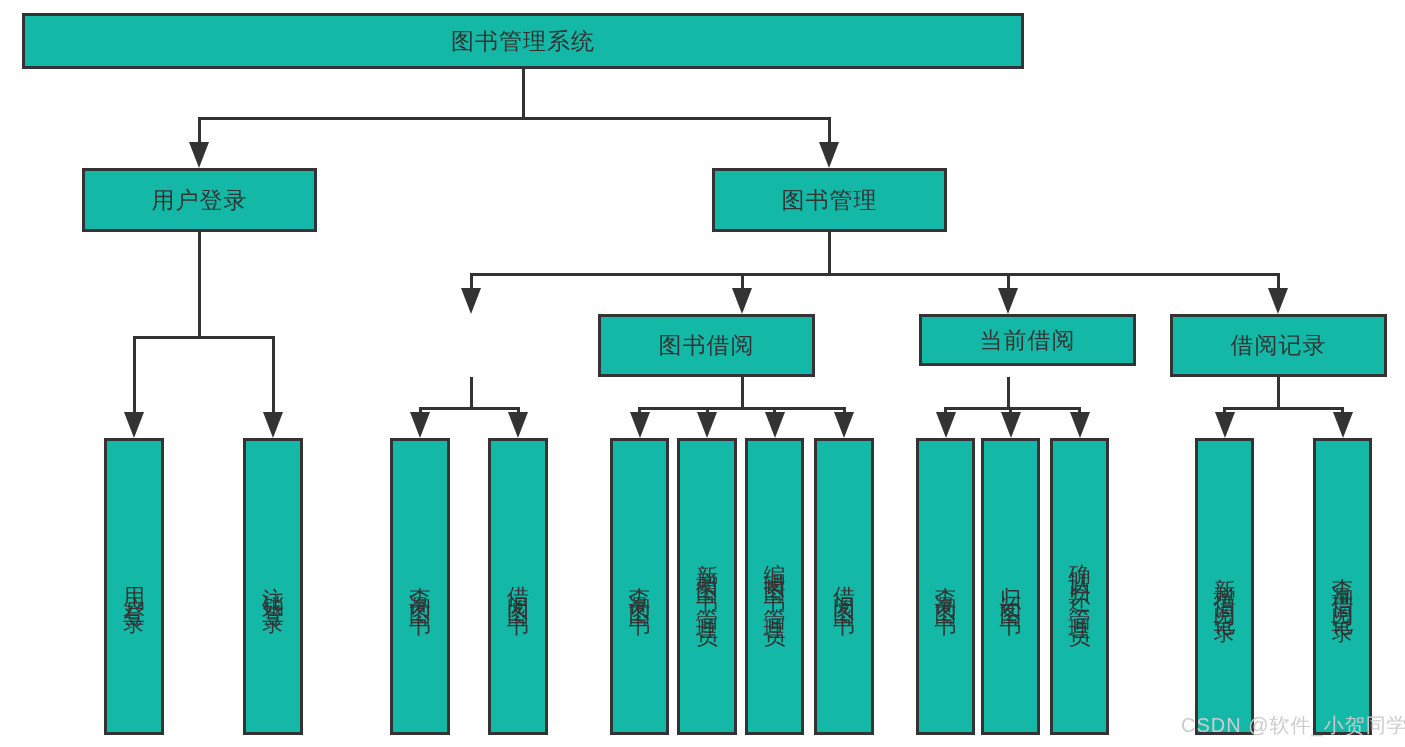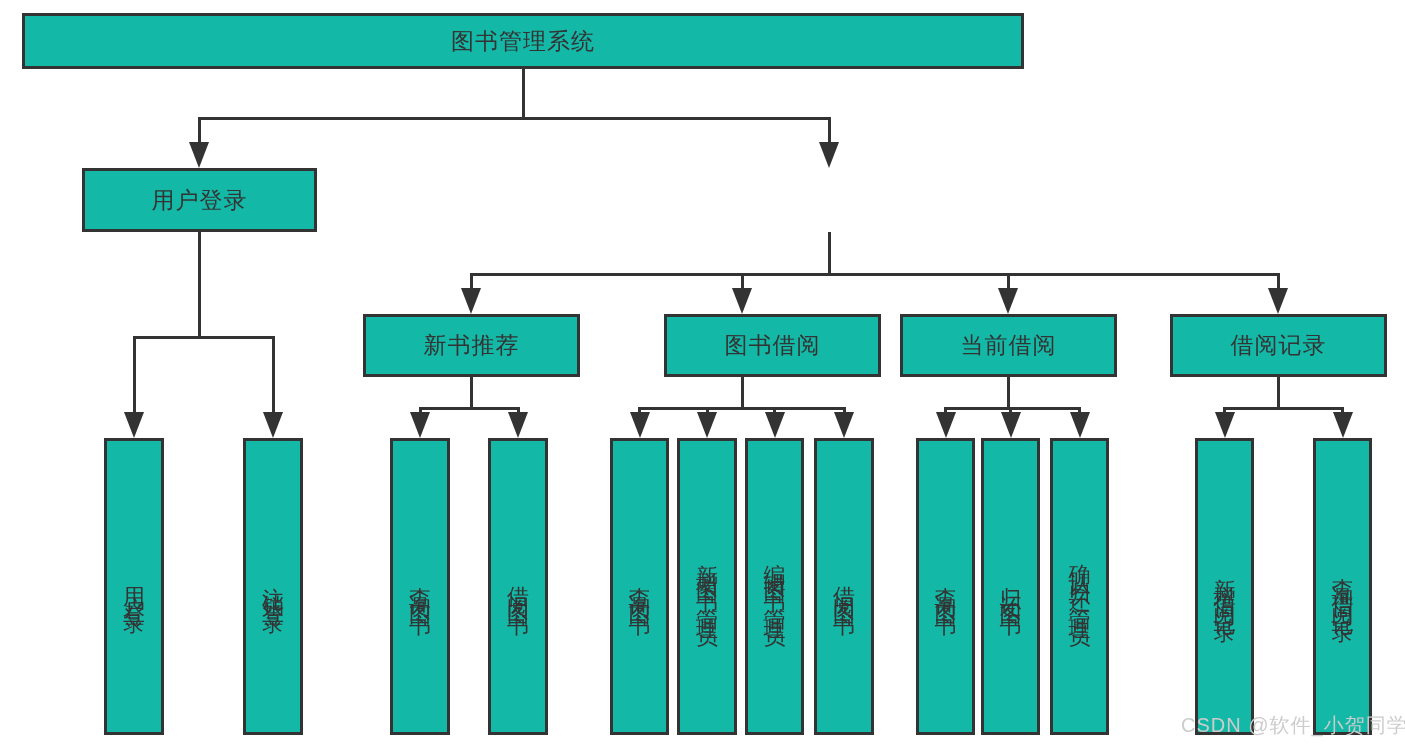--- a/index.html
+++ b/index.html
@@ -61,46 +61,46 @@
   <div class="line" style="left:521.5px; top:69px;  width:3px;  height:50px;"></div>
   <div class="line" style="left:197.5px; top:117px; width:633px; height:3px;"></div>
   <div class="line" style="left:197.5px; top:119px; width:3px;  height:29px;"></div>
   <div class="arr" style="left:189px;   top:142px;"></div>
   <div class="line" style="left:827.5px; top:119px; width:3px;  height:29px;"></div>
   <div class="arr" style="left:819px;   top:142px;"></div>
 
   <div class="box hnode" style="left:82px; top:168px; width:235px; height:64px;">
     <span>用户登录</span>
   </div>
+  <div class="box hnode" style="left:712px; top:168px; width:235px; height:64px;">
+    <span>图书管理</span>
+  </div>
 
   <div class="line" style="left:197.5px; top:232px; width:3px;   height:107px;"></div>
   <div class="line" style="left:132.5px; top:336px; width:142px; height:3px;"></div>
   <div class="line" style="left:132.5px; top:339px; width:3px;   height:76px;"></div>
   <div class="arr" style="left:124px;   top:412px;"></div>
   <div class="line" style="left:271.5px; top:339px; width:3px;   height:76px;"></div>
   <div class="arr" style="left:263px;   top:412px;"></div>
 
   <div class="line" style="left:828px;   top:232px; width:3px;    height:44px;"></div>
   <div class="line" style="left:469.5px; top:273px; width:810.5px; height:3px;"></div>
   <div class="line" style="left:469.5px; top:276px; width:3px;    height:14px;"></div>
   <div class="arr" style="left:461px;   top:288px;"></div>
   <div class="line" style="left:740.5px; top:276px; width:3px;    height:14px;"></div>
   <div class="arr" style="left:732px;   top:288px;"></div>
   <div class="line" style="left:1006.5px;top:276px; width:3px;    height:14px;"></div>
   <div class="arr" style="left:998px;   top:288px;"></div>
   <div class="line" style="left:1276.5px;top:276px; width:3px;    height:14px;"></div>
   <div class="arr" style="left:1268px;  top:288px;"></div>
 
-  <div class="box hnode" style="left:363px; top:314px; width:217px; height:63px;">
-    <span>新书推荐</span>
-  </div>
-  <div class="box hnode" style="left:664px; top:314px; width:217px; height:63px;">
+  <div class="box hnode" style="left:598px; top:314px; width:217px; height:63px;">
     <span>图书借阅</span>
   </div>
-  <div class="box hnode" style="left:900px; top:314px; width:217px; height:63px;">
+  <div class="box hnode" style="left:919px; top:314px; width:217px; height:52px;">
     <span>当前借阅</span>
   </div>
   <div class="box hnode" style="left:1170px; top:314px; width:217px; height:63px;">
     <span>借阅记录</span>
   </div>
 
   <div class="line" style="left:469.5px; top:377px; width:3px;   height:33px;"></div>
   <div class="line" style="left:418.5px; top:407px; width:101px; height:3px;"></div>
   <div class="line" style="left:418.5px; top:410px; width:3px;   height:8px;"></div>
   <div class="arr" style="left:410px;   top:412px;"></div>

